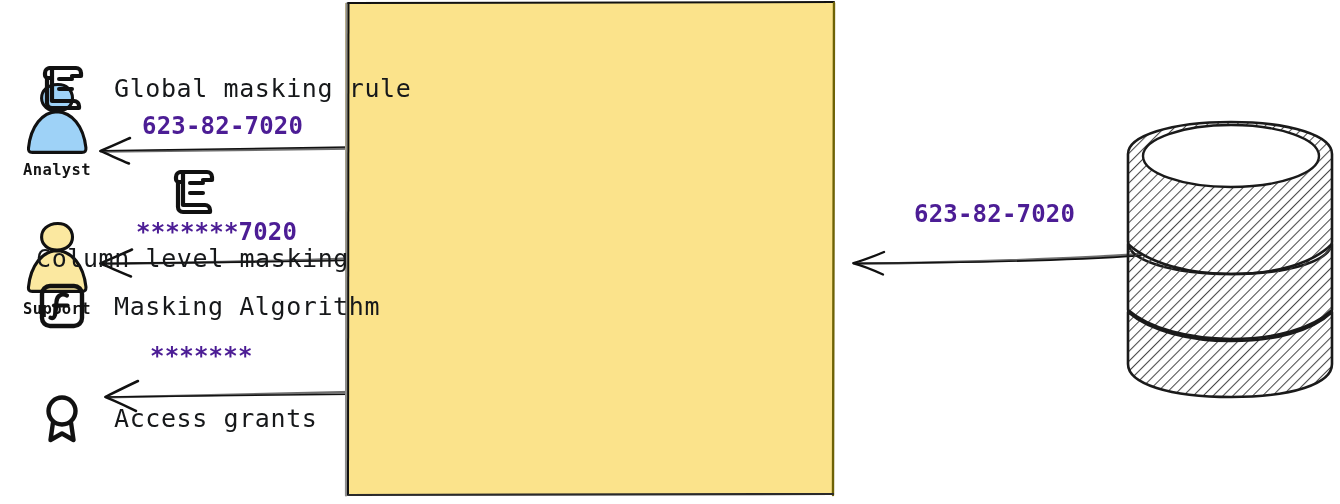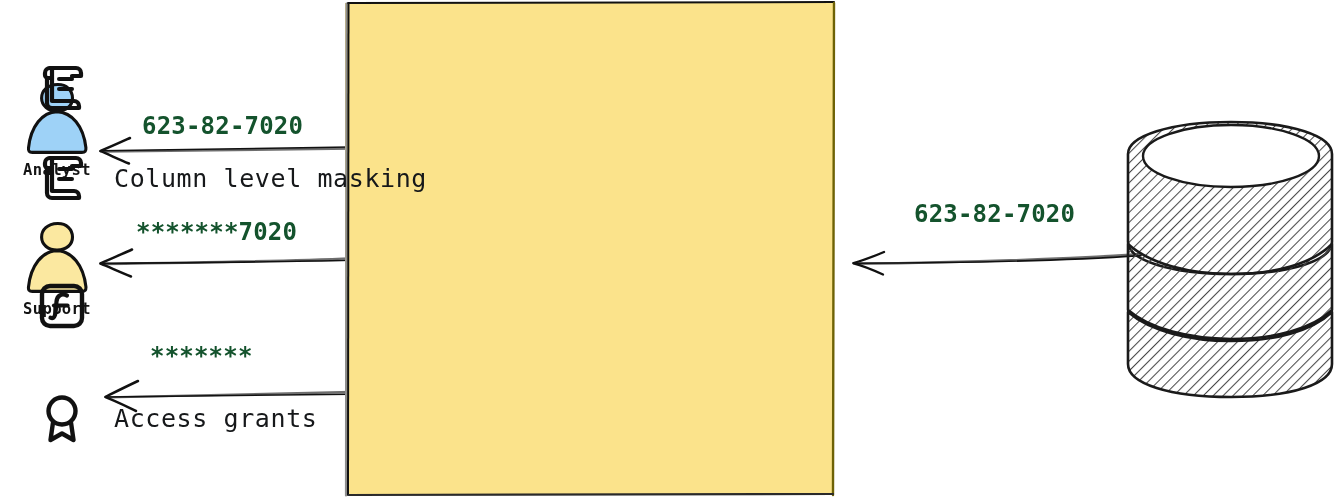--- a/index.html
+++ b/index.html
@@ -45,21 +45,21 @@
   }
 
   
   .arrow-svg { position: absolute; overflow: visible; }
   .arrow-label {
     position: absolute;
     font-family: "DejaVu Sans Mono", "Liberation Mono", monospace;
     font-size: 24px;
     font-weight: 700;
     letter-spacing: 0.2px;
-    color: #14532d;
+    color: #4c1d95;
     white-space: nowrap;
   }
 
   
   #panel {
     position: absolute;
     left: 345px;
     top: 3px;
     width: 488px;
     height: 492px;
@@ -155,39 +155,41 @@
   </svg>
 
   <div class="panel-row" style="top:62px;">
     <svg class="row-icon" viewBox="0 0 52 52">
       <path d="M14 6 h26 a5 5 0 0 1 5 5 v3 h-9" fill="none" stroke="#111" stroke-width="4.2" stroke-linecap="round" stroke-linejoin="round"></path>
       <path d="M14 6 a5 5 0 0 0 -5 5 v2 a3 3 0 0 0 3 3 h4" fill="none" stroke="#111" stroke-width="4.2" stroke-linecap="round" stroke-linejoin="round"></path>
       <path d="M16 6 v33 h22 a5 5 0 0 1 5 5 v2 h-27 a5 5 0 0 1 -5 -5 v-25" fill="none" stroke="#111" stroke-width="4.2" stroke-linecap="round" stroke-linejoin="round"></path>
       <line x1="23" y1="17" x2="36" y2="17" stroke="#111" stroke-width="4" stroke-linecap="round"></line>
       <line x1="23" y1="27" x2="36" y2="27" stroke="#111" stroke-width="4" stroke-linecap="round"></line>
     </svg>
-  </div>
-
-  <div class="panel-row" style="top:152px;">
+    <span class="row-text">Global masking rule</span>
+  </div>
+
+  <div class="panel-row" style="top:166px;flex-direction:column;">
     <svg class="row-icon" viewBox="0 0 52 52">
       <path d="M14 6 h26 a5 5 0 0 1 5 5 v3 h-9" fill="none" stroke="#111" stroke-width="4.2" stroke-linecap="round" stroke-linejoin="round"></path>
       <path d="M14 6 a5 5 0 0 0 -5 5 v2 a3 3 0 0 0 3 3 h4" fill="none" stroke="#111" stroke-width="4.2" stroke-linecap="round" stroke-linejoin="round"></path>
       <path d="M16 6 v33 h22 a5 5 0 0 1 5 5 v2 h-27 a5 5 0 0 1 -5 -5 v-25" fill="none" stroke="#111" stroke-width="4.2" stroke-linecap="round" stroke-linejoin="round"></path>
       <line x1="23" y1="17" x2="36" y2="17" stroke="#111" stroke-width="4" stroke-linecap="round"></line>
       <line x1="23" y1="27" x2="36" y2="27" stroke="#111" stroke-width="4" stroke-linecap="round"></line>
     </svg>
     <span class="row-text">Column level masking</span>
   </div>
 
   <div class="panel-row" style="top:280px;">
     <svg class="row-icon" viewBox="0 0 52 52">
       <rect x="6" y="6" width="40" height="40" rx="8" ry="8" fill="none" stroke="#111" stroke-width="4.4"></rect>
       <path d="M31 15.5 c-5.5 -2.5 -10 0 -10.5 6 c-0.4 4.6 -0.6 10 -1.5 13.5 c-0.8 3 -2.5 3.6 -4.5 2.6" fill="none" stroke="#111" stroke-width="4.2" stroke-linecap="round"></path>
       <line x1="18" y1="25.5" x2="31.5" y2="25.5" stroke="#111" stroke-width="4.2" stroke-linecap="round"></line>
     </svg>
+    <span class="row-text">Masking Algorithm</span>
   </div>
 
   <div class="panel-row" style="top:392px;">
     <svg class="row-icon" viewBox="0 0 52 52">
       <circle cx="26" cy="19" r="13.5" fill="none" stroke="#111" stroke-width="4.4"></circle>
       <path d="M17 30.5 L14.5 48 L26 41.5 L37.5 48 L35 30.5" fill="none" stroke="#111" stroke-width="4.4" stroke-linecap="round" stroke-linejoin="round"></path>
     </svg>
     <span class="row-text">Access grants</span>
   </div>
 

